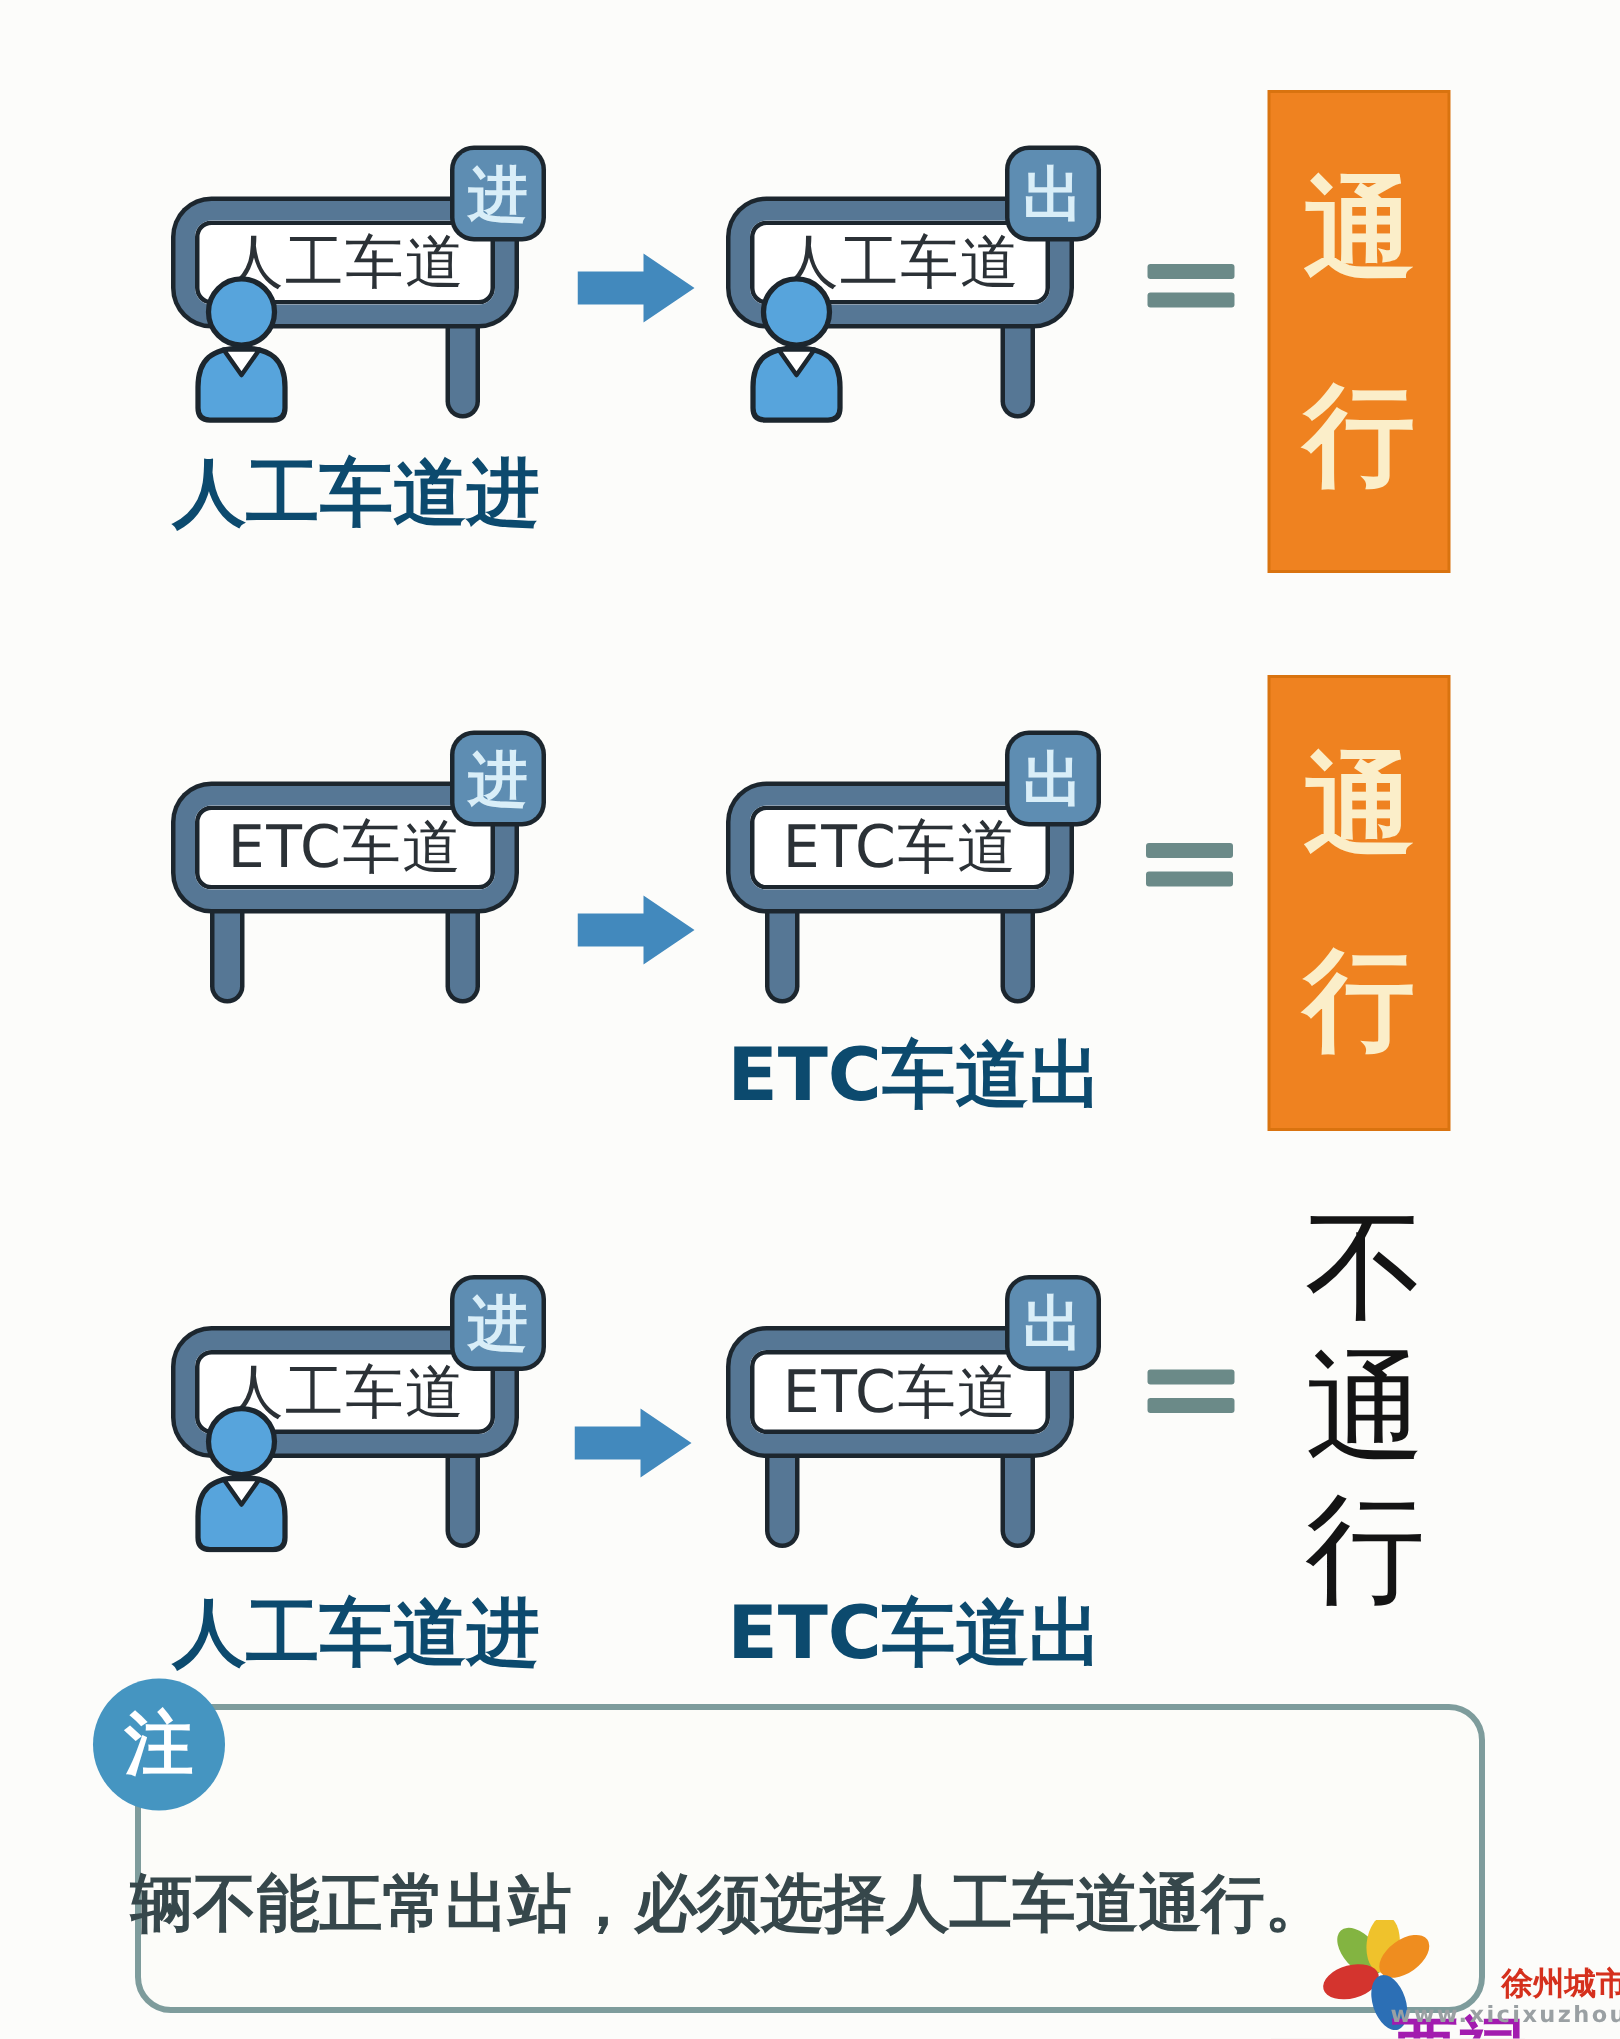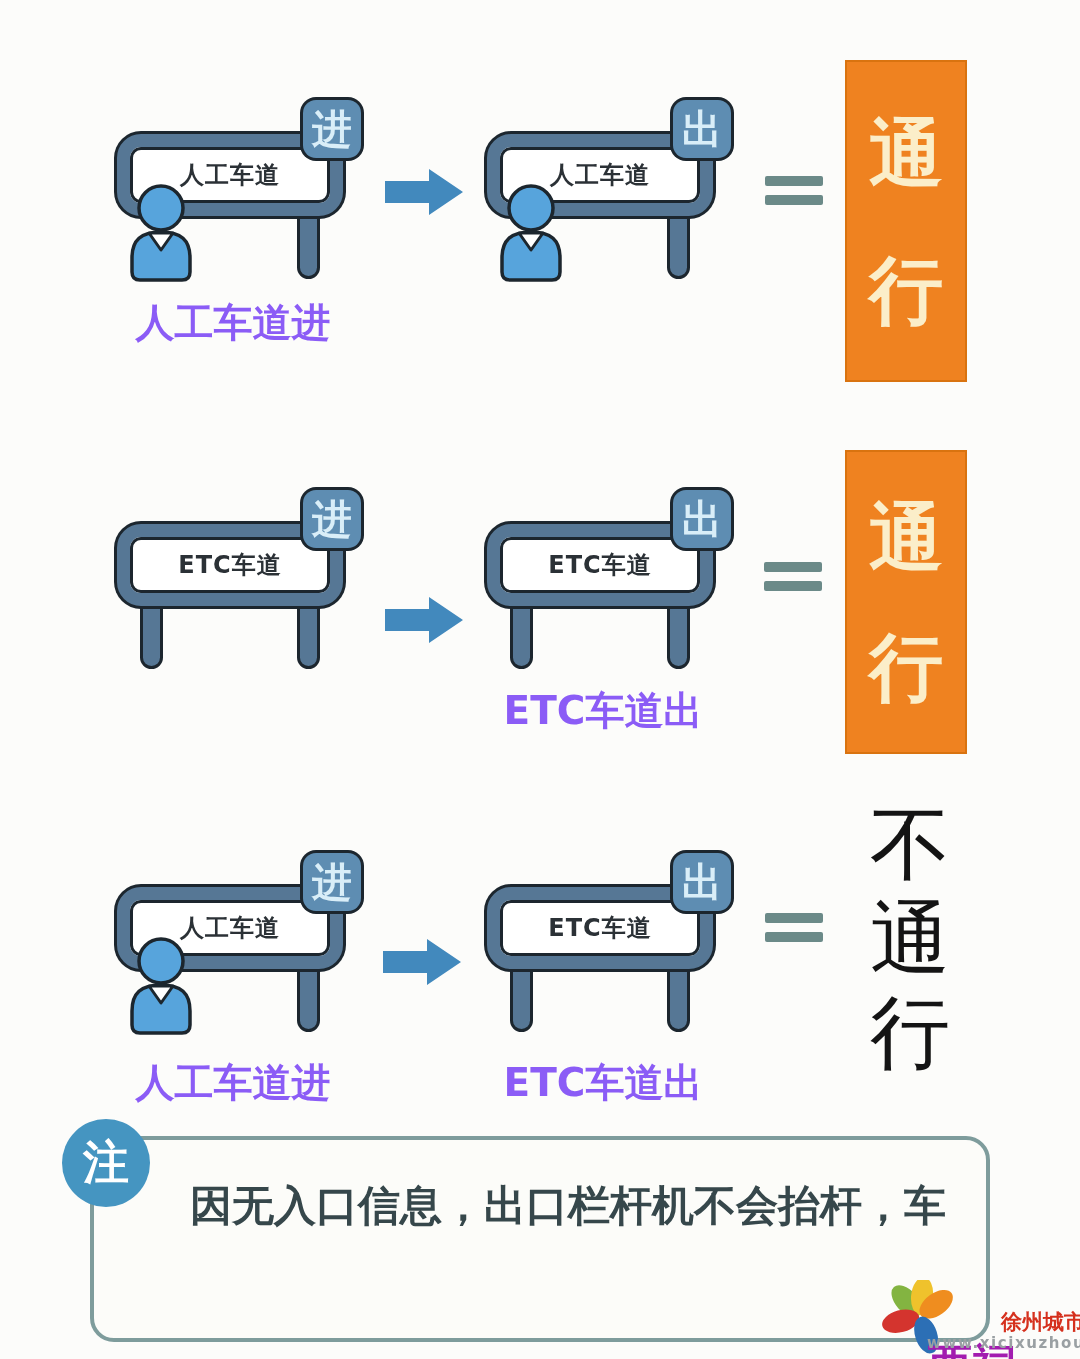--- a/index.html
+++ b/index.html
@@ -5,33 +5,33 @@
   html,body{margin:0;padding:0;}
   body{font-family:"DejaVu Sans",sans-serif;background:#e8e8e8;}
   #canvas{position:relative;width:1080px;height:1359px;background:#fcfcfa;overflow:hidden;}
 
   
   .sign{position:absolute;width:226px;height:150px;}
   .frame{position:relative;width:200px;height:56px;background:#ffffff;
          border:13px solid #567795;border-radius:24px;
          box-shadow:0 0 0 3px #1c262e, inset 0 0 0 3px #1c262e;
          display:flex;align-items:center;justify-content:center;z-index:1;}
-  .sign-label{font-size:24px;font-weight:700;color:#2b3136;letter-spacing:1px;white-space:nowrap;}
+  .sign-label{font-size:39px;font-weight:400;color:#2b3136;letter-spacing:1px;white-space:nowrap;}
   .leg{position:absolute;width:17px;height:62px;background:#567795;
        box-shadow:0 0 0 3px #1c262e;border-radius:0 0 9px 9px;top:80px;z-index:0;}
   .leg-l{left:26px;}
   .leg-r{right:26px;}
   .badge{position:absolute;top:-34px;right:-18px;width:58px;height:58px;
          background:#5e8db2;border-radius:13px;box-shadow:0 0 0 3px #1c262e;
          color:#d9eef8;font-size:40px;font-weight:600;
          display:flex;align-items:center;justify-content:center;z-index:2;}
   .person{position:absolute;left:6px;top:48px;width:76px;height:100px;z-index:3;}
 
   .caption{position:absolute;width:236px;text-align:center;
-           font-size:39px;font-weight:bold;color:#8b5cf6;white-space:nowrap;}
+           font-size:49px;font-weight:bold;color:#0c4a6e;white-space:nowrap;}
 
   .arrow{position:absolute;width:80px;height:52px;}
 
   .equals{position:absolute;width:58px;}
   .equals .bar{width:58px;height:10px;background:#6b8a88;border-radius:2px;margin-bottom:9px;}
 
   .pass-box{position:absolute;left:847px;width:118px;background:#ef8220;
             box-shadow:0 0 0 2px #d9730f;
             display:flex;flex-direction:column;align-items:center;justify-content:space-around;
             color:#fbeec9;font-size:74px;font-weight:bold;line-height:1;}
@@ -170,21 +170,21 @@
   </div>
 
   <div class="no-pass">
     <div>不</div>
     <div>通</div>
     <div>行</div>
   </div>
 
   <div class="note-box"></div>
   <div class="note-circle">注</div>
-  <div class="note-line note-line1">因无入口信息，出口栏杆机不会抬杆，车</div>
+  <div class="note-line note-line2">辆不能正常出站，必须选择人工车道通行。</div>
 
   <svg class="logo flower" style="position:absolute;" viewBox="0 0 96 76">
     <ellipse cx="48" cy="16" rx="11" ry="19" fill="#83b441" transform="rotate(-42 48 36)"></ellipse>
     <ellipse cx="48" cy="16" rx="11" ry="19" fill="#efc22c" transform="rotate(6 48 36)"></ellipse>
     <ellipse cx="48" cy="16" rx="11" ry="19" fill="#ef8d1f" transform="rotate(54 48 36)"></ellipse>
     <ellipse cx="48" cy="16" rx="11" ry="19" fill="#d4342e" transform="rotate(-105 48 36)"></ellipse>
     <ellipse cx="48" cy="16" rx="11" ry="19" fill="#2c6fb5" transform="rotate(162 48 36)"></ellipse>
   </svg>
   <div class="logo brand-zh" style="position:absolute;">西祠</div>
   <div class="logo brand-site" style="position:absolute;">徐州城市站</div>

